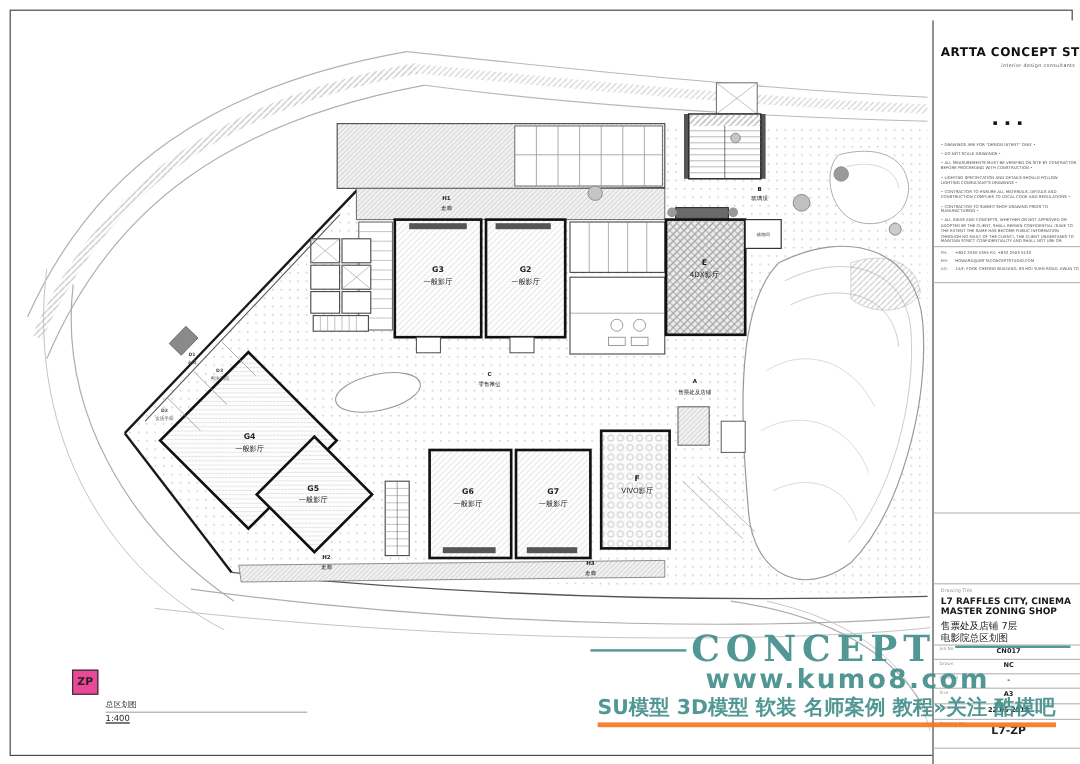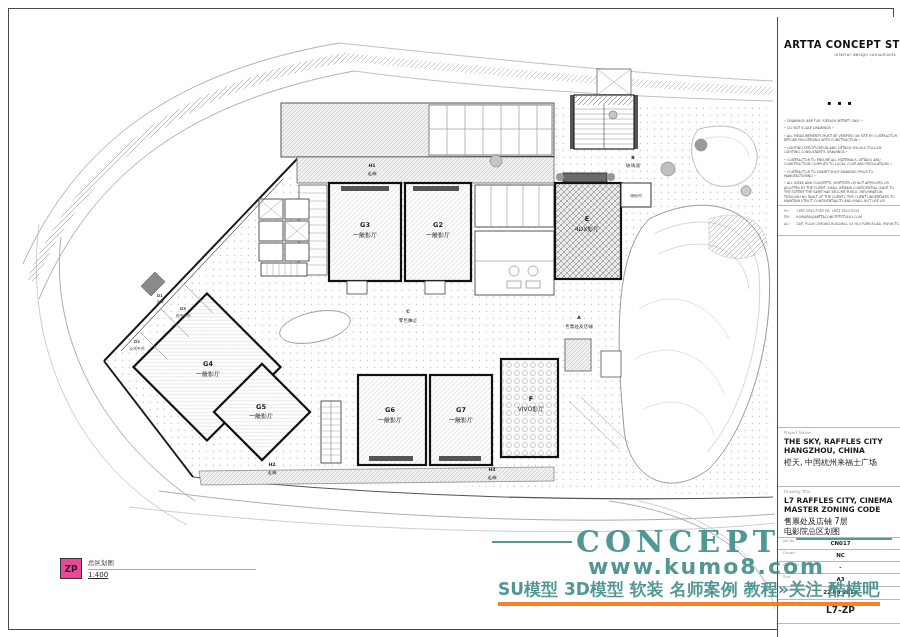--- a/index.html
+++ b/index.html
@@ -29,21 +29,21 @@
   .tb-en{font-size:7.5px;font-weight:bold;color:#1a1a1a;line-height:1.25;}
   .tb-cn{font-size:8px;color:#1a1a1a;line-height:1.25;margin-top:2px;}
   .tb-field-label{position:absolute;left:5px;top:2px;font-size:3.6px;color:#999;}
   .tb-field-value{position:absolute;left:0;right:0;top:3px;text-align:center;font-size:5.5px;color:#222;font-weight:bold;}
   .tb-field-value.big{font-size:9px;top:6px;}
   
   #legend{position:absolute;left:60px;top:558px;display:flex;align-items:flex-start;}
   #legend .box{width:20px;height:19px;border:1.3px solid #333;font-size:9px;font-weight:bold;color:#222;
     display:flex;align-items:center;justify-content:center;background:#ec4899;}
   #legend .txt{margin-left:6px;padding-top:1px;}
-  #legend .nm{font-size:6.5px;color:#333;display:block;}
+  #legend .nm{font-size:6.5px;color:#333;display:block;margin-top:24px;}
   #legend .ln{width:168px;height:1px;background:#aaa;margin:1px 0 1px 0;}
   #legend .sc{font-size:7px;color:#222;display:block;text-decoration:underline;}
   
   .wm{position:absolute;color:#3f8d8a;opacity:.9;z-index:40;pointer-events:none;white-space:nowrap;}
   #wm-brand{left:576px;top:524px;font-family:"DejaVu Serif","Liberation Serif",serif;font-weight:bold;font-size:30px;letter-spacing:5px;}
   #wm-line-l{left:492px;top:541px;width:80px;height:2px;background:#3f8d8a;}
   #wm-line-r{left:796px;top:538px;width:96px;height:2px;background:#3f8d8a;}
   #wm-url{left:588px;top:554px;font-size:22px;letter-spacing:2px;font-weight:600;}
   #wm-tag{left:498px;top:578px;font-size:17px;font-weight:bold;border-bottom:4px solid #f97316;padding-bottom:1px;}
 </style>
@@ -331,35 +331,27 @@
     <div class="line" style="top:188px"></div>
 
     <div class="tb-contact">
       <div><span class="k">PH:</span><span>+852 2530 5355    FX: +852 2503 5133</span></div>
       <div><span class="k">EM:</span><span>HOWARD@ARTTACONCEPTSTUDIO.COM</span></div>
       <div><span class="k">AD:</span><span>14/F, FOOK CHEONG BUILDING, 63 HOI YUEN ROAD, KWUN TONG</span></div>
     </div>
     <div class="line" style="top:218px"></div>
 
     <div class="line" style="top:410px"></div>
-    <div class="abs" style="top:413px;left:6px;right:5px;">
-      <div class="tb-sec-label">Project Name</div>
-      <div class="tb-en" style="margin-top:2px">
-        <div>THE SKY, RAFFLES CITY</div>
-        <div>HANGZHOU, CHINA</div>
-      </div>
-      <div class="tb-cn">橙天, 中国杭州来福士广场</div>
-    </div>
 
     <div class="line" style="top:469px"></div>
     <div class="abs" style="top:472px;left:6px;right:5px;">
       <div class="tb-sec-label">Drawing Title</div>
       <div class="tb-en" style="margin-top:2px">
         <div>L7 RAFFLES CITY, CINEMA</div>
-        <div>MASTER ZONING CODE</div>
+        <div>MASTER ZONING SHOP</div>
       </div>
       <div class="tb-cn">
         <div>售票处及店铺 7层</div>
         <div>电影院总区划图</div>
       </div>
     </div>
 
     <div class="line" style="top:520px"></div>
     <div class="abs" style="top:520px;left:0;right:0;height:12px">
       <span class="tb-field-label">Job No.</span>

